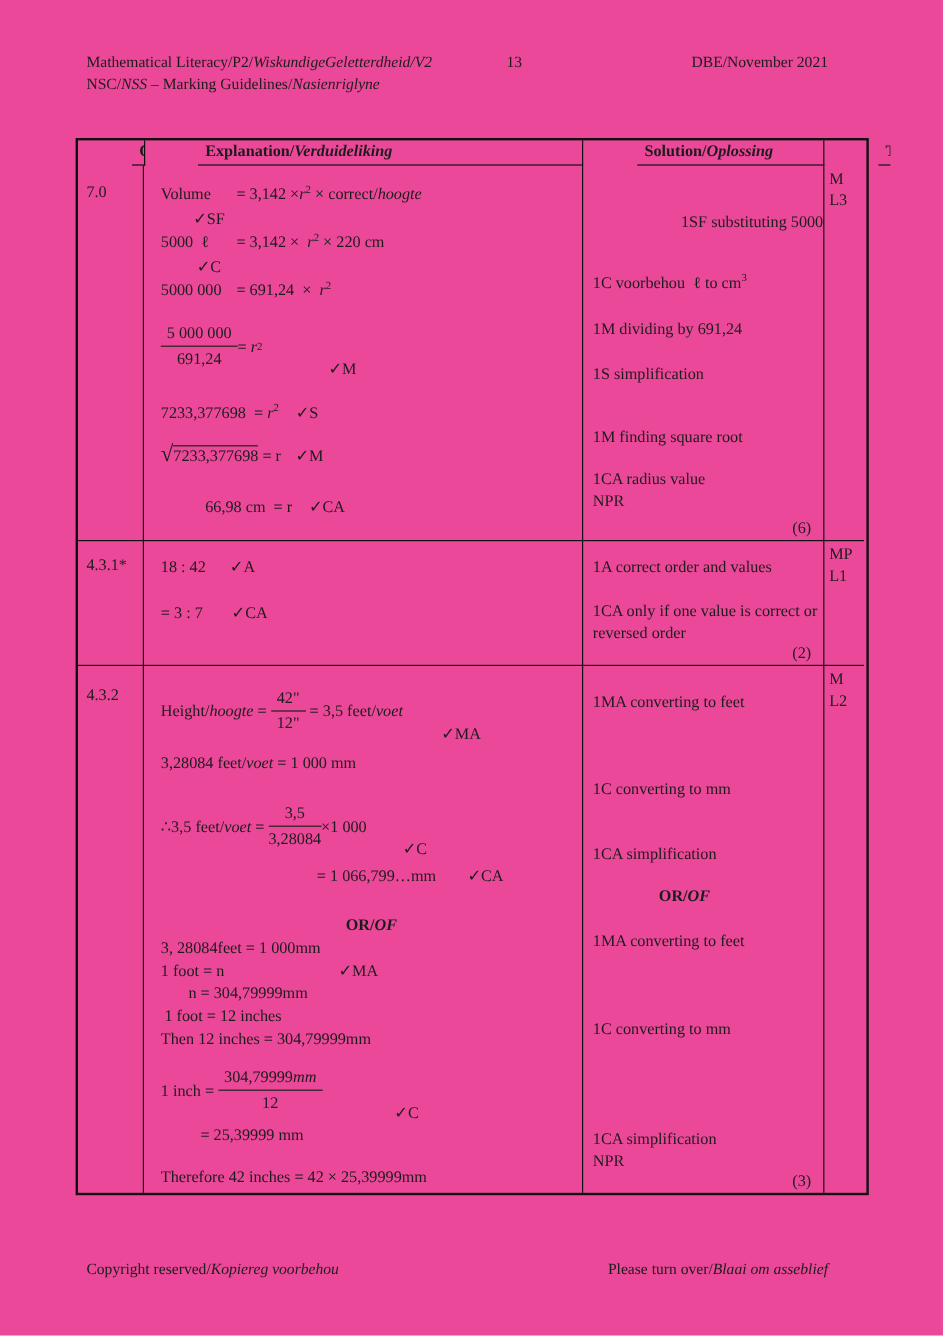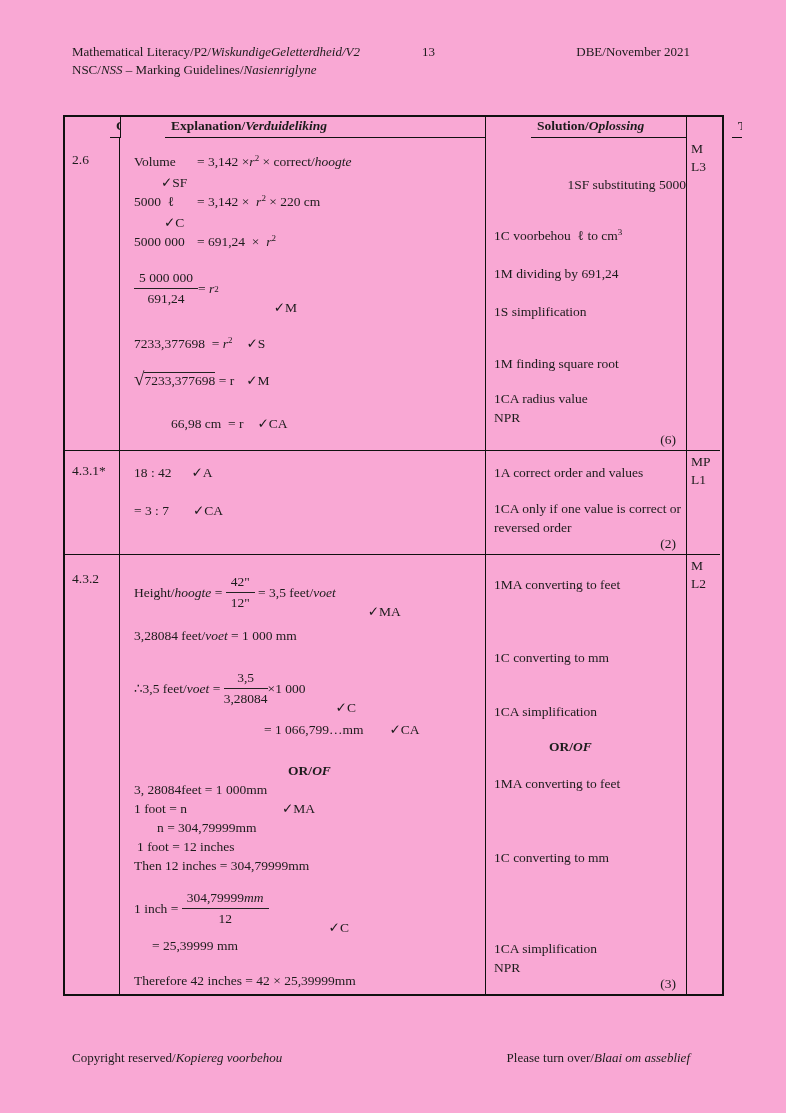--- a/index.html
+++ b/index.html
@@ -1,16 +1,16 @@
 <!DOCTYPE html>
 <html><head>
 <meta charset="utf-8">
 <style>
   html,body{margin:0;padding:0;background:#e8e8e8;}
-  .page{position:relative;width:786px;height:1113px;background:#f9a8d4;
+  .page{position:relative;width:786px;height:1113px;background:#ec4899;
         font-family:"Liberation Serif",serif;color:#1c1c1c;font-size:13.5px;overflow:hidden;}
   i{font-style:italic;}
   .b{font-weight:bold;}
   .bi{font-weight:bold;font-style:italic;}
   sup{font-size:9px;line-height:0;}
   .pre{white-space:pre;}
 
   
   .doc-header{position:absolute;top:44px;left:72px;width:618px;font-size:13px;}
   .hrow1{position:relative;height:17px;}
@@ -65,21 +65,21 @@
     <div class="hrow2"><span>NSC/</span><i>NSS</i><span> – Marking Guidelines/</span><i>Nasienriglyne</i></div>
   </div>
 
   <div class="marking-table">
 
     <div class="cell th"><span>Q/</span><span class="bi">V</span></div>
     <div class="cell th"><span>Explanation/</span><span class="bi">Verduideliking</span></div>
     <div class="cell th"><span>Solution/</span><span class="bi">Oplossing</span></div>
     <div class="cell th last-col">T&amp;L</div>
 
-    <div class="cell qcell q42">2.6</div>
+    <div class="cell qcell q42">7.0</div>
 
     <div class="cell solcell">
       <div class="ln" style="margin-top:14px;"><span class="lab">Volume</span><span class="pre">= 3,142 ×</span><i>r</i><sup>2</sup><span class="pre"> × correct/</span><i>hoogte</i></div>
       <div class="ln" style="margin-top:2px;margin-left:27px;"><span class="tick">✓SF</span></div>
       <div class="ln"><span class="lab">5000  ℓ</span><span class="pre">= 3,142 ×  </span><i>r</i><sup>2</sup><span class="pre"> × 220 cm</span></div>
       <div class="ln" style="margin-top:2px;margin-left:30px;"><span class="tick">✓C</span></div>
       <div class="ln"><span class="lab">5000 000</span><span class="pre">= 691,24  ×  </span><i>r</i><sup>2</sup></div>
       <div class="lnf" style="margin-top:10px;">
         <span class="frac"><span class="fn">5 000 000</span><span class="fd">691,24</span></span>
         <span class="pre">= </span><i>r</i><sup>2</sup>
@@ -145,21 +145,21 @@
       <div class="ln">3, 28084feet = 1 000mm</div>
       <div class="ln"><span class="pre">1 foot = n</span><span class="tick" style="margin-left:95px;">✓MA</span></div>
       <div class="ln" style="margin-left:23px;">n = 304,79999mm</div>
       <div class="ln" style="margin-left:3px;">1 foot = 12 inches</div>
       <div class="ln">Then 12 inches = 304,79999mm</div>
       <div class="lnf" style="margin-top:6px;">
         <span class="pre">1 inch = </span>
         <span class="frac"><span class="fn"><span>304,79999</span><i>mm</i></span><span class="fd">12</span></span>
         <span class="tick" style="margin-left:60px;">✓C</span>
       </div>
-      <div class="ln" style="margin-left:18px;">= 25,39999 mm</div>
+      <div class="ln" style="margin-left:33px;">= 25,39999 mm</div>
       <div class="ln" style="margin-top:16px;">Therefore 42 inches = 42 × 25,39999mm</div>
       <div class="ln" style="margin-left:136px;">= 1066, 7999mm</div>
       <div class="ln" style="margin-left:136px;"><span class="pre">= 1 066,8 mm</span><span class="tick" style="margin-left:30px;">✓CA</span></div>
     </div>
 
     <div class="cell expcell last-row">
       <div class="ln" style="margin-top:20px;">1MA converting to feet</div>
       <div class="ln" style="margin-top:54px;">1C converting to mm</div>
       <div class="ln" style="margin-top:35px;">1CA simplification</div>
       <div class="exp-or" style="margin-top:16px;"><span class="b">OR/</span><span class="bi">OF</span></div>

